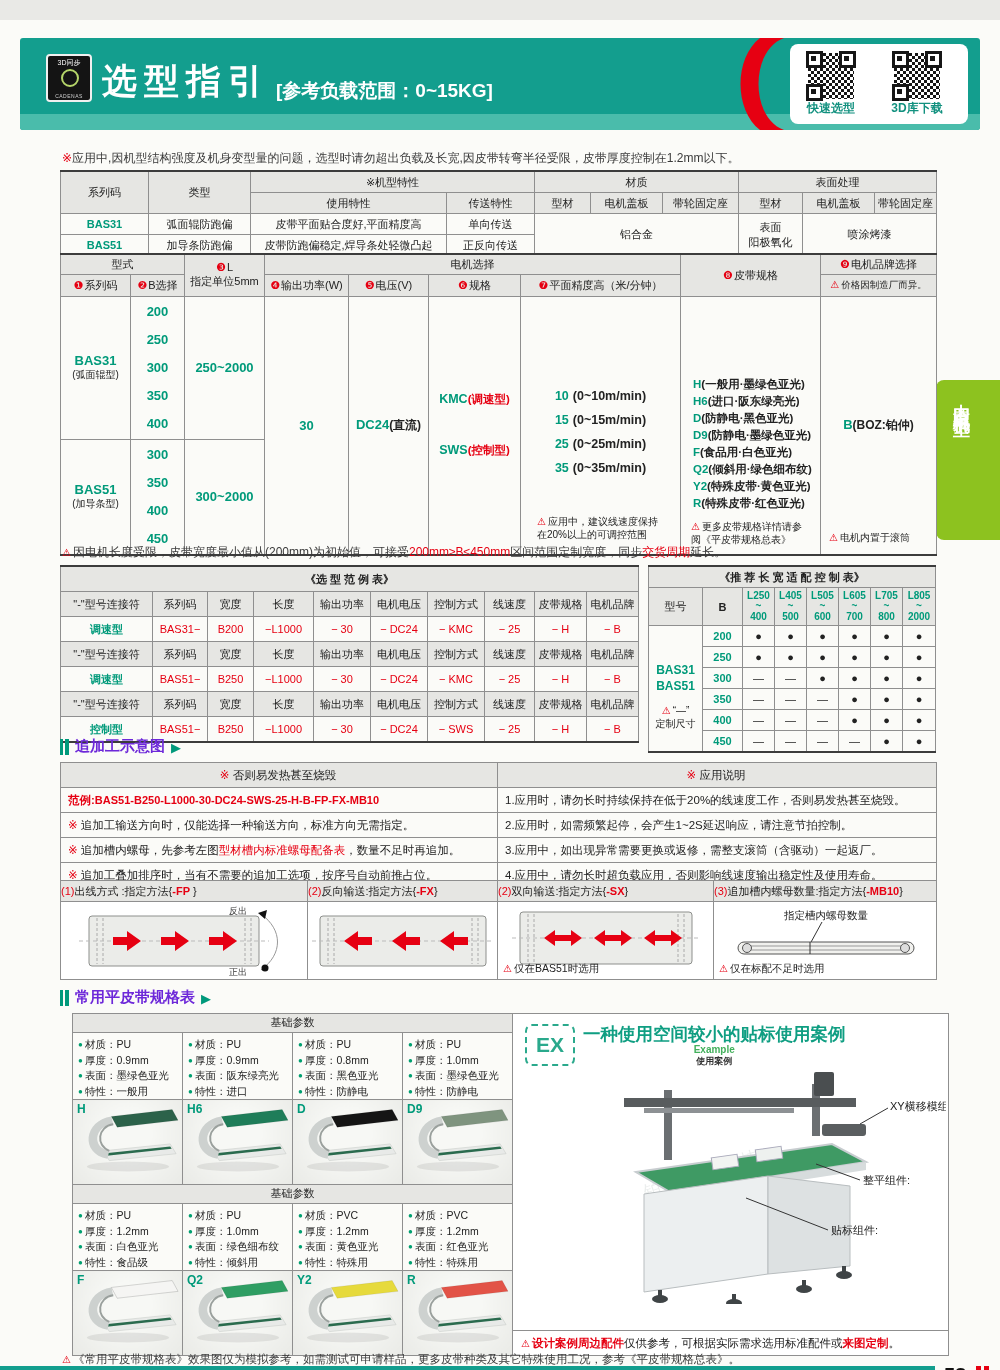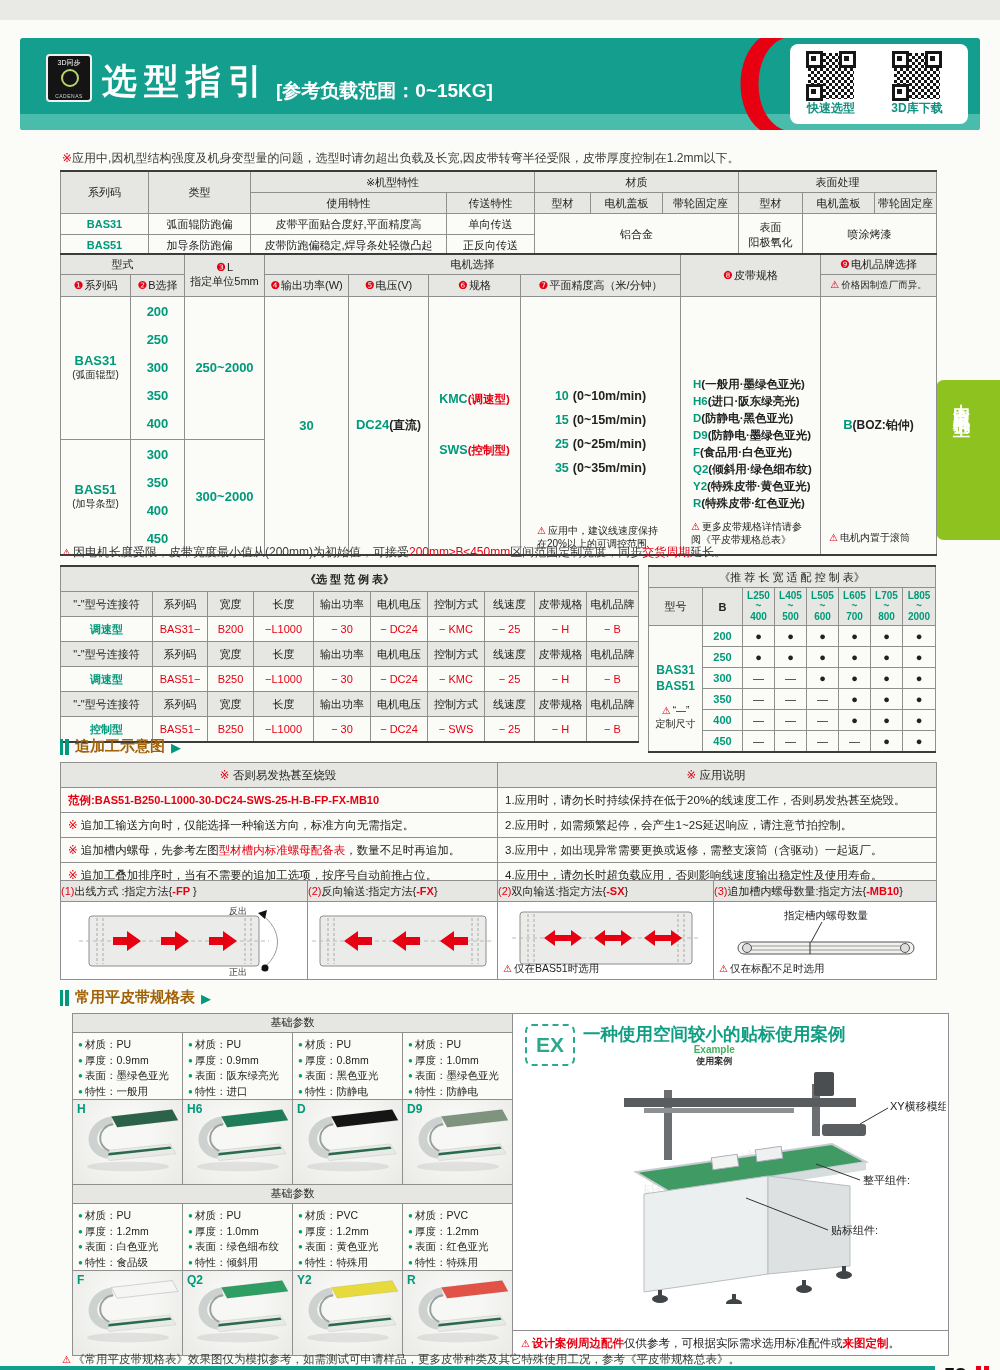--- a/index.html
+++ b/index.html
@@ -53,21 +53,21 @@
   .cellnote{font-size:10px;color:#222;text-align:left;line-height:13px;}
   .abs{position:absolute;}
   .rel{position:relative;}
   
   .tex{position:absolute;left:60px;top:545px;width:578px;}
   .tex td{height:22px;}
   .tcp{position:absolute;left:648px;top:545px;width:287px;}
   .tcp td{height:18px;}
   .lhead{font-size:10px;font-weight:bold;color:#009a7a;line-height:1.05;}
   
-  .sec-head{position:absolute;display:flex;align-items:center;gap:6px;font-size:15px;font-weight:bold;color:#a16207;}
+  .sec-head{position:absolute;display:flex;align-items:center;gap:6px;font-size:15px;font-weight:bold;color:#6d28d9;}
   .sec-bars{width:9px;height:16px;background:linear-gradient(90deg,#00997b 0 3.5px,transparent 3.5px 5.5px,#00997b 5.5px 9px);}
   .sec-arrow::after{content:"▶";color:#00997b;font-size:13px;}
   
   .tad{position:absolute;left:60px;top:742px;width:876px;}
   .tad td{height:22px;font-size:11.5px;text-align:left;padding-left:7px;}
   .tad td.hd{text-align:center;padding-left:0;}
   .tdg{position:absolute;left:60px;top:860px;width:876px;}
   .tdg td{padding:0;vertical-align:top;}
   .dg-cap{height:20px;background:#e6e6e3;border-bottom:1px solid #8f8f8f;font-size:11px;line-height:20px;text-align:left;}
   .dg-body{position:relative;height:77px;background:#fff;}
@@ -232,21 +232,21 @@
         <div style="margin-bottom:36px;"><span class="tealb" style="font-size:12.5px;">KMC</span><span class="redb" style="font-size:11.5px;">(调速型)</span></div>
         <div><span class="tealb" style="font-size:12.5px;">SWS</span><span class="redb" style="font-size:11.5px;">(控制型)</span></div>
       </td>
       <td rowspan="2" class="rel">
         <div style="padding-top:14px;">
           <div class="spd"><span class="g">10</span><span class="d">(0~10m/min)</span></div>
           <div class="spd"><span class="g">15</span><span class="d">(0~15m/min)</span></div>
           <div class="spd"><span class="g">25</span><span class="d">(0~25m/min)</span></div>
           <div class="spd"><span class="g">35</span><span class="d">(0~35m/min)</span></div>
         </div>
-        <div class="cellnote abs ml" style="left:16px;bottom:4px;"><span class="warn"></span><span class="ml">应用中，建议线速度保持
+        <div class="cellnote abs ml" style="left:16px;bottom:13px;"><span class="warn"></span><span class="ml">应用中，建议线速度保持
 在20%以上的可调控范围</span></div>
       </td>
       <td rowspan="2" class="rel">
         <div style="padding-top:38px;">
           <div class="beltline"><span class="teal">H</span><span class="d">(一般用·墨绿色亚光)</span></div>
           <div class="beltline"><span class="teal">H6</span><span class="d">(进口·阪东绿亮光)</span></div>
           <div class="beltline"><span class="teal">D</span><span class="d">(防静电·黑色亚光)</span></div>
           <div class="beltline"><span class="teal">D9</span><span class="d">(防静电·墨绿色亚光)</span></div>
           <div class="beltline"><span class="teal">F</span><span class="d">(食品用·白色亚光)</span></div>
           <div class="beltline"><span class="teal">Q2</span><span class="d">(倾斜用·绿色细布纹)</span></div>
@@ -376,21 +376,21 @@
         <col style="width:40px">
         <col style="width:32px">
         <col style="width:32px">
         <col style="width:32px">
         <col style="width:32px">
         <col style="width:32px">
         <col style="width:33px">
       </colgroup>
     <tbody>
         <tr>
-          <td class="hd" colspan="8" style="font-weight:normal;">《推 荐 长 宽 适 配 控 制 表》</td>
+          <td class="hd" colspan="8" style="font-weight:bold;">《推 荐 长 宽 适 配 控 制 表》</td>
         </tr>
     <tr style="height:38px;">
       <td class="hd">型号</td>
       <td class="hd" style="font-weight:bold;">B</td>
       <td class="hd lhead ml">L250
 ~
 400</td>
       <td class="hd lhead ml">L405
 ~
 500</td>

